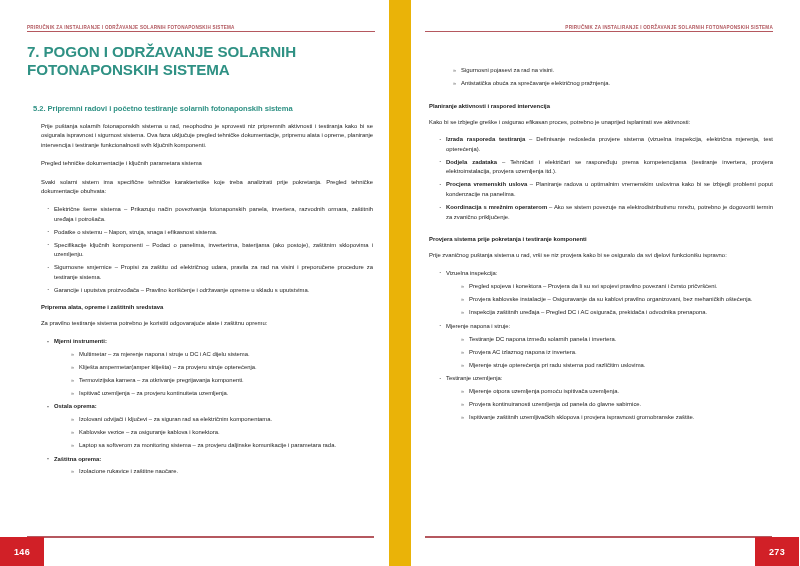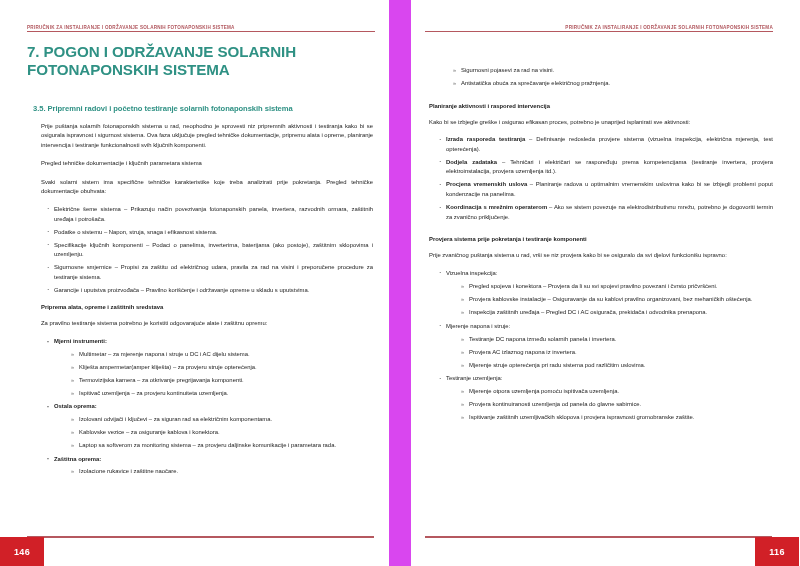--- a/index.html
+++ b/index.html
@@ -6,21 +6,21 @@
   html, body {
     width: 800px; height: 566px;
     background: #ffffff;
     font-family: "Liberation Sans", sans-serif;
     overflow: hidden;
   }
   .spread {
     position: relative;
     width: 800px; height: 566px;
     display: flex;
-    background: #d946ef;
+    background: #eab308;
   }
   .page {
     position: relative;
     width: 389px;
     height: 566px;
     background: #ffffff;
     overflow: hidden;
   }
   .page-left  { margin-right: 22px; }
   .page-right { }
@@ -190,21 +190,21 @@
   <div class="page page-left">
 
     <div class="runhead">
       <span class="runhead-text">PRIRUČNIK ZA INSTALIRANJE I ODRŽAVANJE SOLARNIH FOTONAPONSKIH SISTEMA</span>
     </div>
 
     <div class="content">
 
       <h1 class="chapter-title">7. POGON I ODRŽAVANJE SOLARNIH FOTONAPONSKIH SISTEMA</h1>
 
-      <h2 class="section-title">3.5. Pripremni radovi i početno testiranje solarnih fotonaponskih sistema</h2>
+      <h2 class="section-title">5.2. Pripremni radovi i početno testiranje solarnih fotonaponskih sistema</h2>
 
       <p class="body indent">Prije puštanja solarnih fotonaponskih sistema u rad, neophodno je sprovesti niz pripremnih aktivnosti i testiranja kako bi se osigurala ispravnost i sigurnost sistema. Ova faza uključuje pregled tehničke dokumentacije, pripremu alata i opreme, planiranje intervencija i testiranje funkcionalnosti svih ključnih komponenti.</p>
 
       <p class="body indent flow">Pregled tehničke dokumentacije i ključnih parametara sistema</p>
 
       <p class="body indent">Svaki solarni sistem ima specifične tehničke karakteristike koje treba analizirati prije pokretanja. Pregled tehničke dokumentacije obuhvata:</p>
 
       <ul class="lvl1">
         <li>Električne šeme sistema – Prikazuju način povezivanja fotonaponskih panela, invertera, razvodnih ormara, zaštitnih uređaja i potrošača.</li>
         <li>Podatke o sistemu – Napon, struja, snaga i efikasnost sistema.</li>
@@ -299,17 +299,17 @@
           <li>Provjera kontinuiranosti uzemljenja od panela do glavne sabirnice.</li>
           <li class="just">Ispitivanje zaštitnih uzemljivačkih sklopova i provjera ispravnosti gromobranske zaštite.</li>
         </ul>
 
       </ul>
 
     </div>
 
     <div class="footer">
       <div class="footer-rule"></div>
-      <div class="folio">116</div>
+      <div class="folio">273</div>
     </div>
   </div>
 
 </div>
 
 </body></html>

